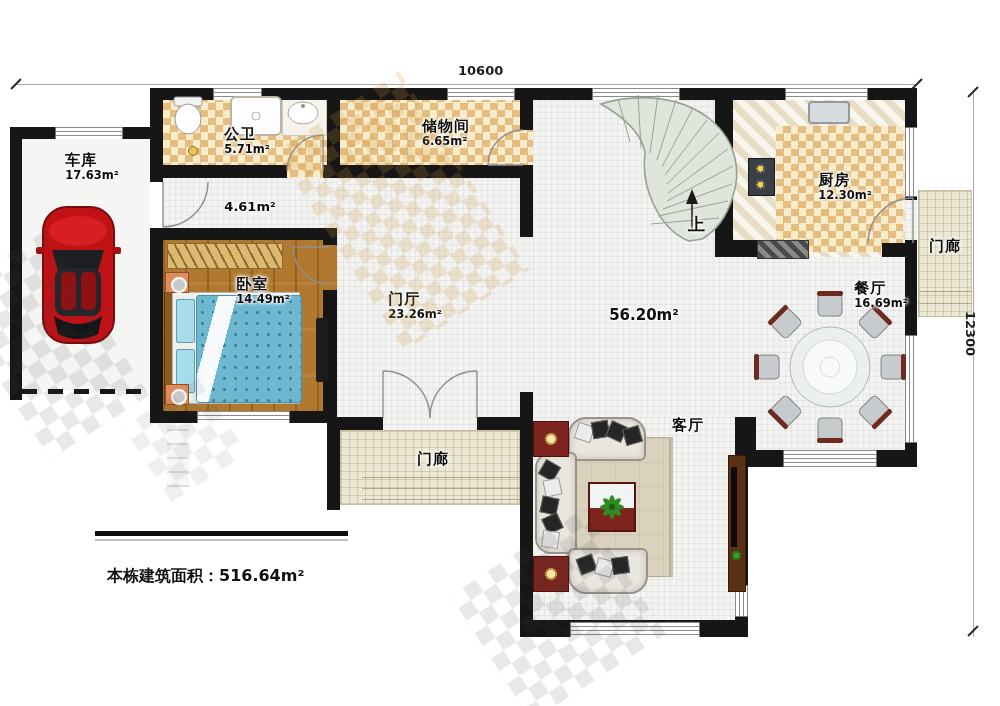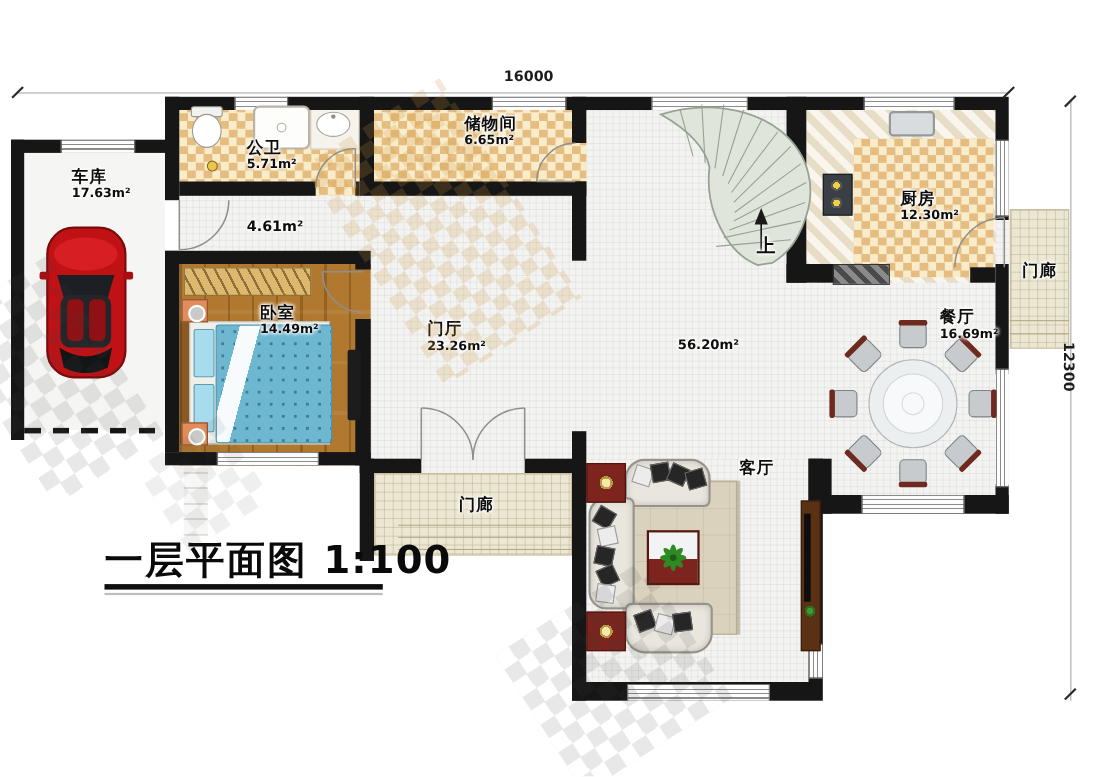--- a/index.html
+++ b/index.html
@@ -300,37 +300,37 @@
   </svg>
 
   <div class="lbl" style="left:92px;top:152px">
     <div class="nm">车库</div>
     <div class="ar">17.63m²</div>
   </div>
   <div class="lbl" style="left:247px;top:126px">
     <div class="nm">公卫</div>
     <div class="ar">5.71m²</div>
   </div>
-  <div class="lbl" style="left:446px;top:104px">
+  <div class="lbl" style="left:446px;top:118px">
     <div class="nm">储物间</div>
     <div class="ar">6.65m²</div>
   </div>
   <div class="lbl" style="left:250px;top:200px">
     <div class="ar" style="font-size:13px">4.61m²</div>
   </div>
   <div class="lbl" style="left:263px;top:276px">
     <div class="nm">卧室</div>
     <div class="ar">14.49m²</div>
   </div>
   <div class="lbl" style="left:415px;top:291px">
     <div class="nm">门厅</div>
     <div class="ar">23.26m²</div>
   </div>
   <div class="lbl" style="left:644px;top:307px">
-    <div class="ar" style="font-size:12px">56.20m²</div>
+    <div class="ar" style="font-size:15px">56.20m²</div>
   </div>
   <div class="lbl" style="left:845px;top:172px">
     <div class="nm">厨房</div>
     <div class="ar">12.30m²</div>
   </div>
   <div class="lbl" style="left:881px;top:280px">
     <div class="nm">餐厅</div>
     <div class="ar">16.69m²</div>
   </div>
   <div class="lbl" style="left:688px;top:417px">
@@ -342,30 +342,30 @@
   <div class="lbl" style="left:433px;top:451px">
     <div class="nm">门廊</div>
   </div>
   <div class="lbl" style="left:697px;top:215px">
     <div class="nm" style="font-size:17px">上</div>
   </div>
 
   <div class="dimline" style="left:16px;top:84px;width:901px;height:1px"></div>
   <div class="tick" style="left:9px;top:83px"></div>
   <div class="tick" style="left:910px;top:83px"></div>
-  <div class="dimlbl" style="left:458px;top:63px">16000</div>
+  <div class="dimlbl" style="left:458px;top:63px">10600</div>
   <div class="dimline" style="left:973px;top:92px;width:1px;height:545px"></div>
   <div class="tick" style="left:966px;top:91px"></div>
   <div class="tick" style="left:966px;top:630px"></div>
   <div class="dimlbl" style="left:948px;top:326px;transform:rotate(90deg);transform-origin:center">12300</div>
 
-  <div id="title">
-    <span>一层平面图</span><span class="scale">1:100</span>
-  </div>
   <div class="rule1"></div>
   <div class="rule2"></div>
+  <div class="stat" style="top:566px">
+    <span>本栋建筑面积：</span><span>516.64m²</span>
+  </div>
 
   <div class="wm" style="left:-12px;top:248px;width:118px;height:195px"></div>
   <div class="wm tan" style="left:328px;top:92px;width:148px;height:238px"></div>
   <div class="wm" style="left:478px;top:540px;width:160px;height:150px"></div>
   <div class="wm" style="left:140px;top:395px;width:90px;height:90px;opacity:.08"></div>
 
 </div>
 
 </body></html>

